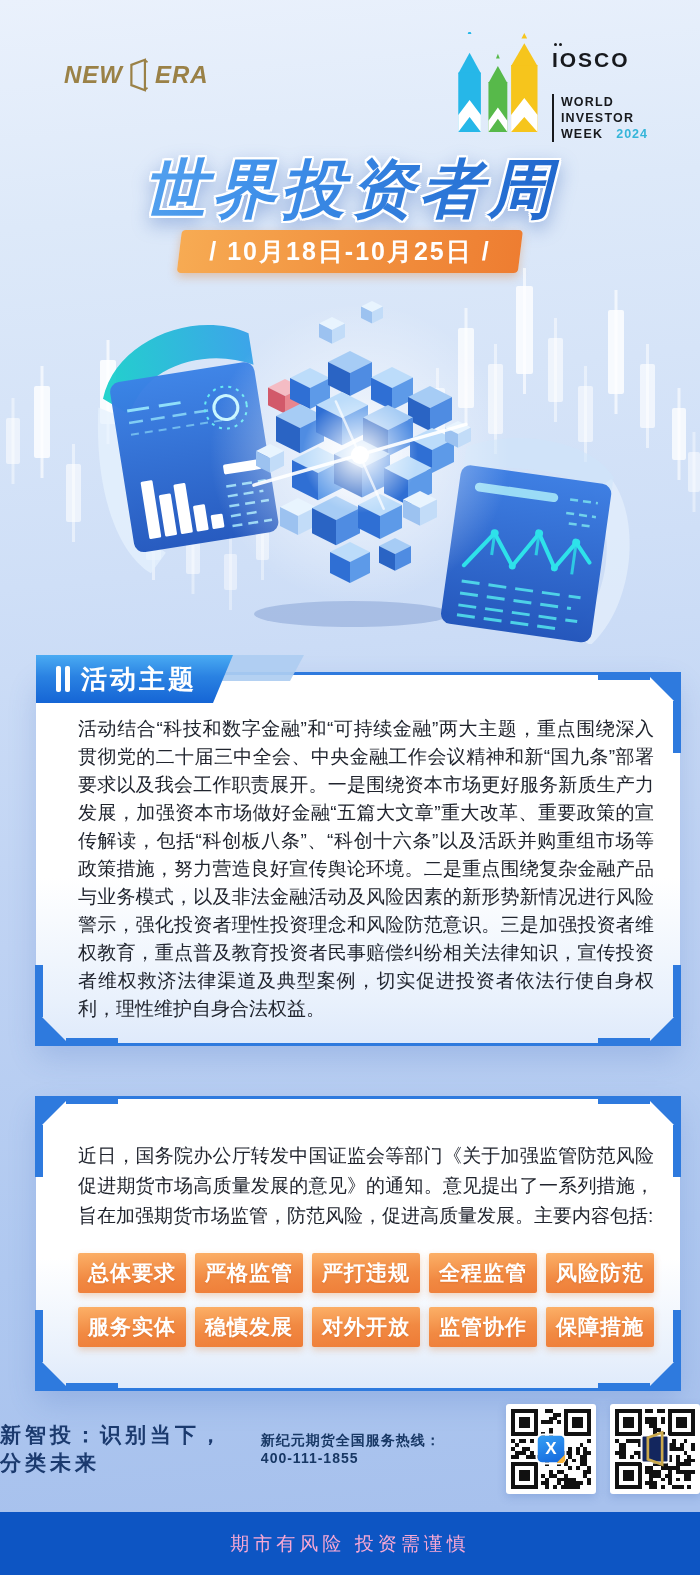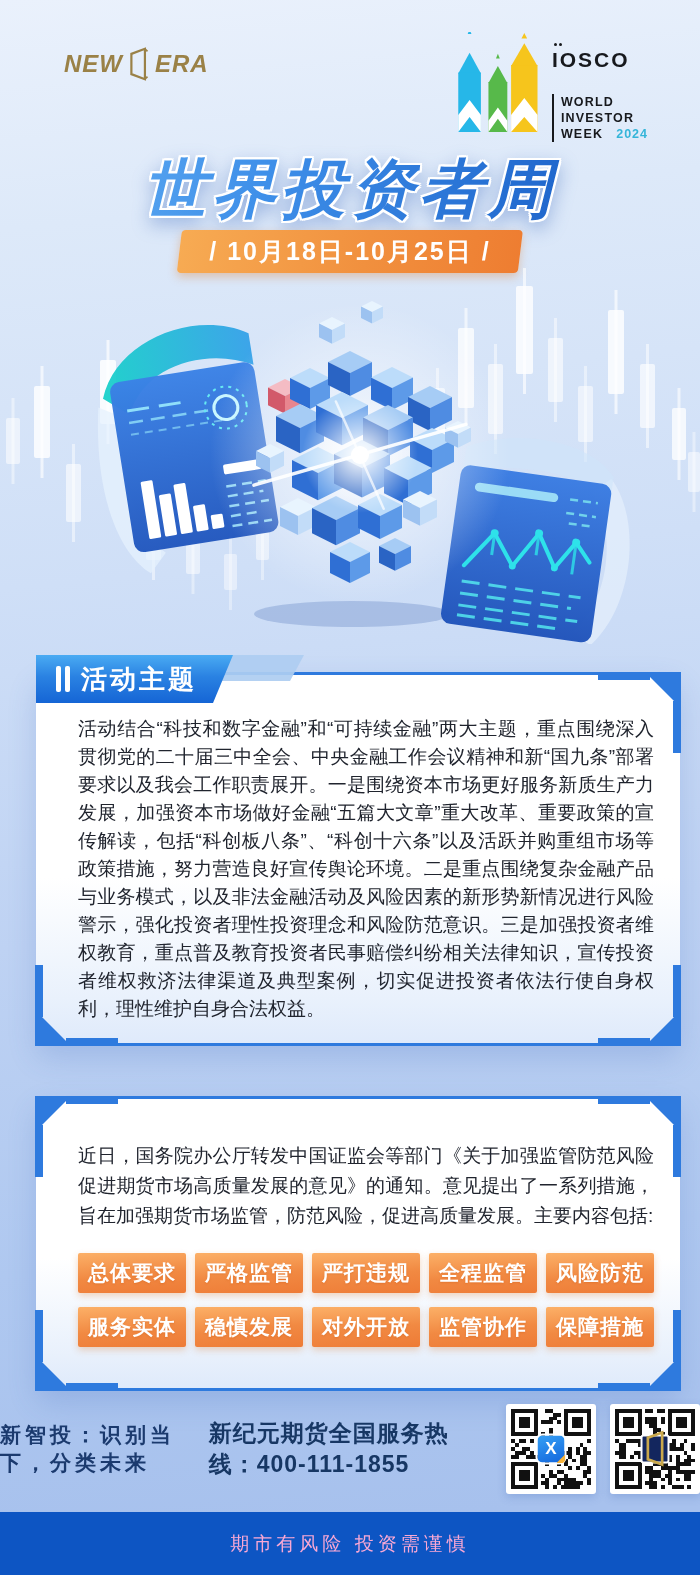--- a/index.html
+++ b/index.html
@@ -3,21 +3,21 @@
 <meta charset="utf-8">
 <style>
   html,body{margin:0;padding:0;}
   body{
     width:700px;height:1575px;position:relative;overflow:hidden;
     font-family:"Liberation Sans","DejaVu Sans",sans-serif;
     background:linear-gradient(175deg,#eaf1fc 0%,#dde9f9 14%,#cfdff7 36%,#bed2f3 58%,#afc8f0 78%,#a7c1ed 95%);
   }
   
   .header{position:absolute;top:30px;left:64px;right:52px;height:100px;display:flex;justify-content:space-between;align-items:flex-start;}
-  .brand{display:flex;align-items:center;gap:16px;margin-top:16px;}
+  .brand{display:flex;align-items:center;gap:16px;margin-top:27px;}
   .brand-logo{display:flex;align-items:center;gap:5px;color:#9a8147;font-weight:bold;font-style:italic;font-size:24px;letter-spacing:1px;}
   .brand-company{color:#9a8147;font-weight:bold;font-size:26px;letter-spacing:2px;}
   .iosco{display:flex;align-items:flex-start;gap:10px;margin-top:2px;}
   .iosco-text{display:flex;flex-direction:column;margin-top:16px;}
   .iosco-acronym-row{position:relative;margin-bottom:22px;}
   .iosco-acronym{font-size:21px;font-weight:bold;color:#17191d;letter-spacing:2px;}
   .iosco-dots{position:absolute;top:-5px;left:2px;width:10px;height:3px;display:flex;gap:2px;}
   .iosco-dots i{width:3px;height:3px;background:#17191d;border-radius:50%;}
   .iosco-wiw{display:flex;gap:7px;}
   .iosco-divider{width:2px;background:#17191d;}
@@ -80,21 +80,21 @@
   .tag{
     height:40px;display:flex;align-items:center;justify-content:center;
     color:#fff;font-weight:bold;font-size:21px;letter-spacing:1px;border-radius:2px;
     background:linear-gradient(175deg,#fcb067 0%,#f18942 55%,#ee7b36 100%);
     text-shadow:0 1px 2px rgba(200,90,20,.35);box-shadow:0 3px 7px rgba(220,120,40,.3);
   }
   
   .bottom-info{position:absolute;top:1385px;left:0;width:700px;height:127px;display:flex;align-items:center;justify-content:center;gap:36px;}
   .bottom-texts{display:flex;flex-direction:row;align-items:center;gap:16px;}
   .slogan{font-size:21px;font-weight:bold;color:#1b3a6e;letter-spacing:4px;}
-  .hotline{font-size:23px;font-weight:bold;color:#173764;letter-spacing:1px;}
+  .hotline{font-size:14px;font-weight:bold;color:#173764;letter-spacing:1px;}
   .qr-group{display:flex;gap:14px;}
   .qr-tile{position:relative;width:90px;height:90px;background:#fff;border-radius:3px;padding:5px;box-sizing:border-box;box-shadow:0 3px 8px rgba(60,100,180,.25);}
   .qr-tile svg{width:80px;height:80px;display:block;}
   .qr-logo{position:absolute;top:50%;left:50%;transform:translate(-50%,-50%);display:flex;align-items:center;justify-content:center;}
   .qr-logo-blue{width:27px;height:27px;border-radius:7px;background:linear-gradient(160deg,#35a0f5,#1466dc);color:#fff;font-weight:900;font-size:17px;border:2px solid #fff;}
   .qr-logo-blue::after{content:"";position:absolute;right:-1px;bottom:-1px;width:9px;height:9px;background:#f6b33c;clip-path:polygon(100% 0,100% 100%,0 100%);border-radius:0 0 5px 0;}
   .qr-logo-navy{width:25px;height:25px;border-radius:3px;background:#13265e;border:2px solid #fff;}
   
   .footer-bar{position:absolute;top:1512px;left:0;width:700px;height:63px;background:#0d55c3;display:flex;align-items:center;justify-content:center;}
   .footer-bar span{color:#f9a8d4;font-weight:normal;font-size:19px;letter-spacing:4px;}

